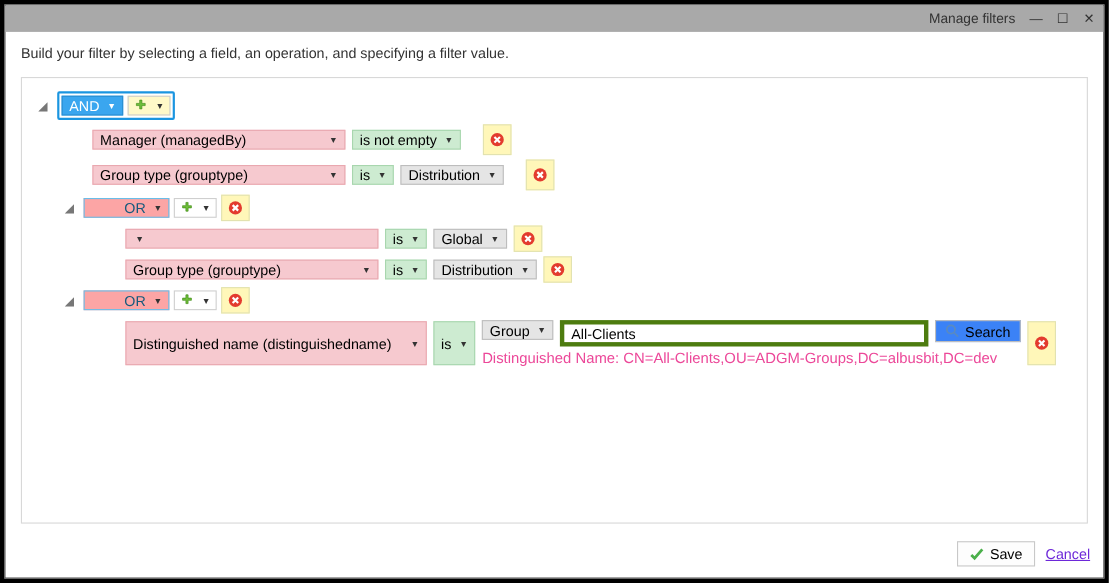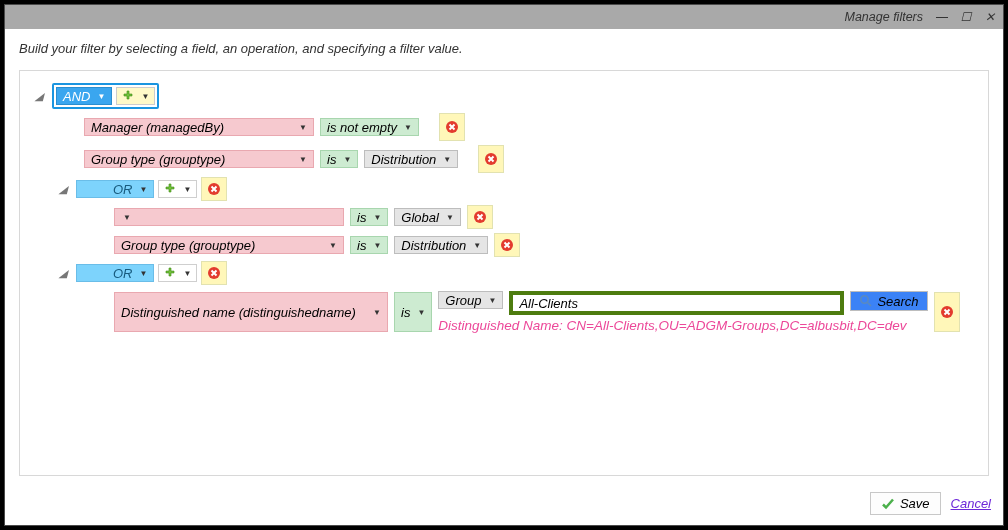--- a/index.html
+++ b/index.html
@@ -1,35 +1,35 @@
 <!DOCTYPE html>
 <html><head>
 <meta charset="utf-8">
 <style>
   * { box-sizing: border-box; margin: 0; padding: 0; }
   body { font-family: "Segoe UI", Tahoma, sans-serif; font-size: 13px; background: #000; padding: 4px; }
-  .window { background: #fff; width: 1000px; height: 522px; border: 1px solid #4a4a4a; position: relative; display: flex; flex-direction: column; font-style: italic; }
+  .window { background: #fff; width: 1000px; height: 522px; border: 1px solid #4a4a4a; position: relative; display: flex; flex-direction: column; }
   .titlebar { background: #a9a9a9; height: 24px; display: flex; align-items: center; justify-content: flex-end; padding: 0 6px; color: #333; }
   .titlebar-title { margin-right: 8px; font-size: 12.5px; }
   .titlebar-btns { display: flex; gap: 10px; margin-left: 4px; color: #333; }
   .titlebar-btn { width: 14px; text-align: center; cursor: default; font-size: 12px; line-height: 1; }
   .instructions { padding: 12px 14px 8px 14px; color: #333; font-size: 13px; }
 
   .canvas { margin: 6px 14px 10px 14px; border: 1px solid #d8d8d8; padding: 8px 6px; flex: 1; overflow: auto; background: #fff; }
 
   .row { display: flex; align-items: center; gap: 6px; margin: 4px 0; }
 
   .collapse-arrow { width: 14px; color: #777; font-size: 11px; display: inline-flex; justify-content: center; cursor: default; }
 
   .chip { display: inline-flex; align-items: center; height: 18px; border: 1px solid; padding: 0 6px; gap: 5px; font-size: 13px; cursor: default; white-space: nowrap; }
   .chip .caret { font-size: 8px; color: #333; margin-left: 2px; }
 
   .op-and { background: #3aa6ef; color: #fff; border-color: #2a8ed0; }
   .op-and .caret { color: #fff; }
-  .op-or  { background: #7dd3fc; color: #175a7d; border-color: #6abde8; padding-left: 36px; }
+  .op-or  { background: #fca5a5; color: #175a7d; border-color: #6abde8; padding-left: 36px; }
   .op-add { background: #fff9c8; border-color: #ccc; padding: 0 5px; }
 
   .grp-selected { display: inline-flex; align-items: center; gap: 4px; padding: 2px; border: 2px solid #1a95e0; border-radius: 2px; }
   .grp-plain { display: inline-flex; align-items: center; gap: 4px; }
 
   .field-chip { background: #f6c9cf; border-color: #e9a8b0; min-width: 230px; justify-content: space-between; }
   .field-wide { min-width: 274px; }
   .oper-chip { background: #cdebd1; border-color: #a8d6ae; }
   .value-chip { background: #e5e5e5; border-color: #bdbdbd; }
 

